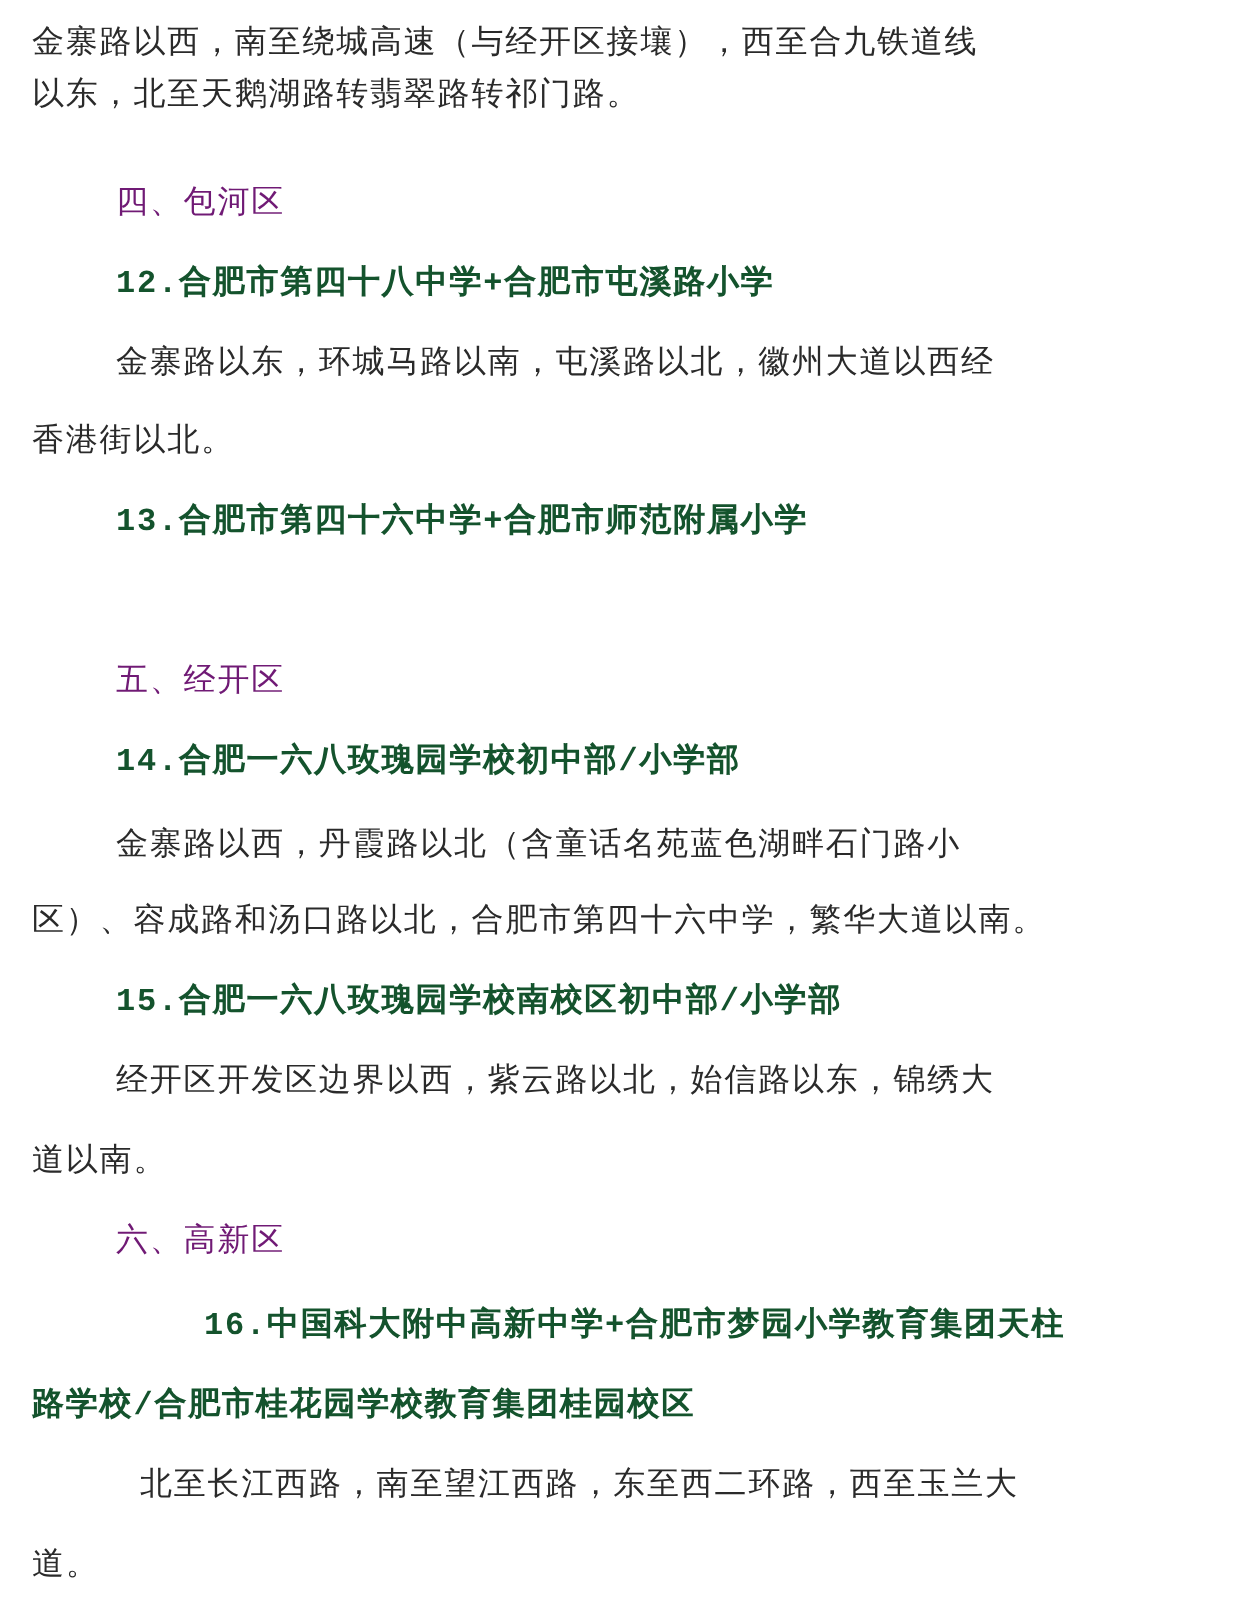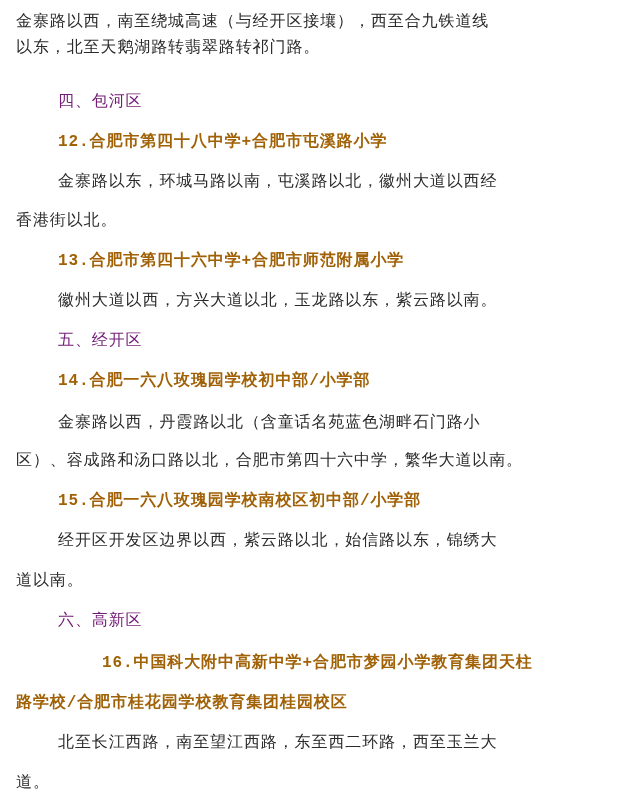--- a/index.html
+++ b/index.html
@@ -27,46 +27,45 @@
       left: 16px;
       font-size: 16px;
       line-height: 24px;
       white-space: nowrap;
       letter-spacing: 0.9px;
       font-family: Liberation Mono, monospace;
     }
     .indent { left: 58px; }
     .bold {
       font-weight: bold;
-      color: #a16207;
+      color: #14532d;
     }
     .heading { color: #701a75; }
   </style>
 </head>
 <body>
 
 <div class="page">
   <div class="line" style="top:10px;">金寨路以西，南至绕城高速（与经开区接壤），西至合九铁道线</div>
   <div class="line" style="top:36px;">以东，北至天鹅湖路转翡翠路转祁门路。</div>
 
   <div class="line indent heading" style="top:90px;">四、包河区</div>
   <div class="line indent bold" style="top:130px;">12.合肥市第四十八中学+合肥市屯溪路小学</div>
   <div class="line indent" style="top:170px;">金寨路以东，环城马路以南，屯溪路以北，徽州大道以西经</div>
   <div class="line" style="top:209px;">香港街以北。</div>
 
   <div class="line indent bold" style="top:249px;">13.合肥市第四十六中学+合肥市师范附属小学</div>
-  <div class="line indent" style="top:289px;">徽州大道以西，方兴大道以北，玉龙路以东，紫云路以南。</div>
 
   <div class="line indent heading" style="top:329px;">五、经开区</div>
   <div class="line indent bold" style="top:369px;">14.合肥一六八玫瑰园学校初中部/小学部</div>
   <div class="line indent" style="top:411px;">金寨路以西，丹霞路以北（含童话名苑蓝色湖畔石门路小</div>
   <div class="line" style="top:449px;">区）、容成路和汤口路以北，合肥市第四十六中学，繁华大道以南。</div>
 
   <div class="line indent bold" style="top:489px;">15.合肥一六八玫瑰园学校南校区初中部/小学部</div>
   <div class="line indent" style="top:529px;">经开区开发区边界以西，紫云路以北，始信路以东，锦绣大</div>
   <div class="line" style="top:569px;">道以南。</div>
 
   <div class="line indent heading" style="top:609px;">六、高新区</div>
   <div class="line indent bold" style="top:651px;margin-left:44px;">16.中国科大附中高新中学+合肥市梦园小学教育集团天柱</div>
   <div class="line bold" style="top:691px;">路学校/合肥市桂花园学校教育集团桂园校区</div>
-  <div class="line indent" style="top:731px;">北至长江西路，南至望江西路，东至西二环路，西至玉兰大</div>
+  <div class="line indent" style="top:731px;margin-left:12px;">北至长江西路，南至望江西路，东至西二环路，西至玉兰大</div>
   <div class="line" style="top:771px;">道。</div>
 </div>
 
 </body></html>

